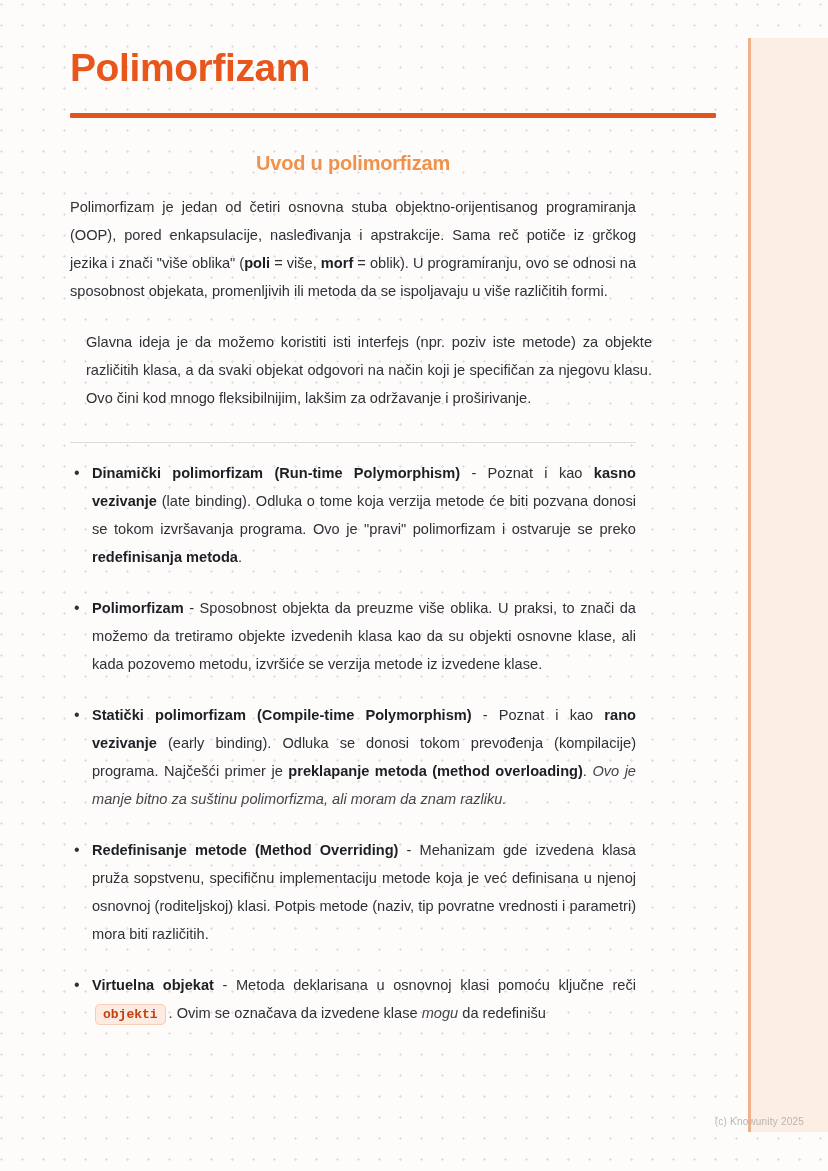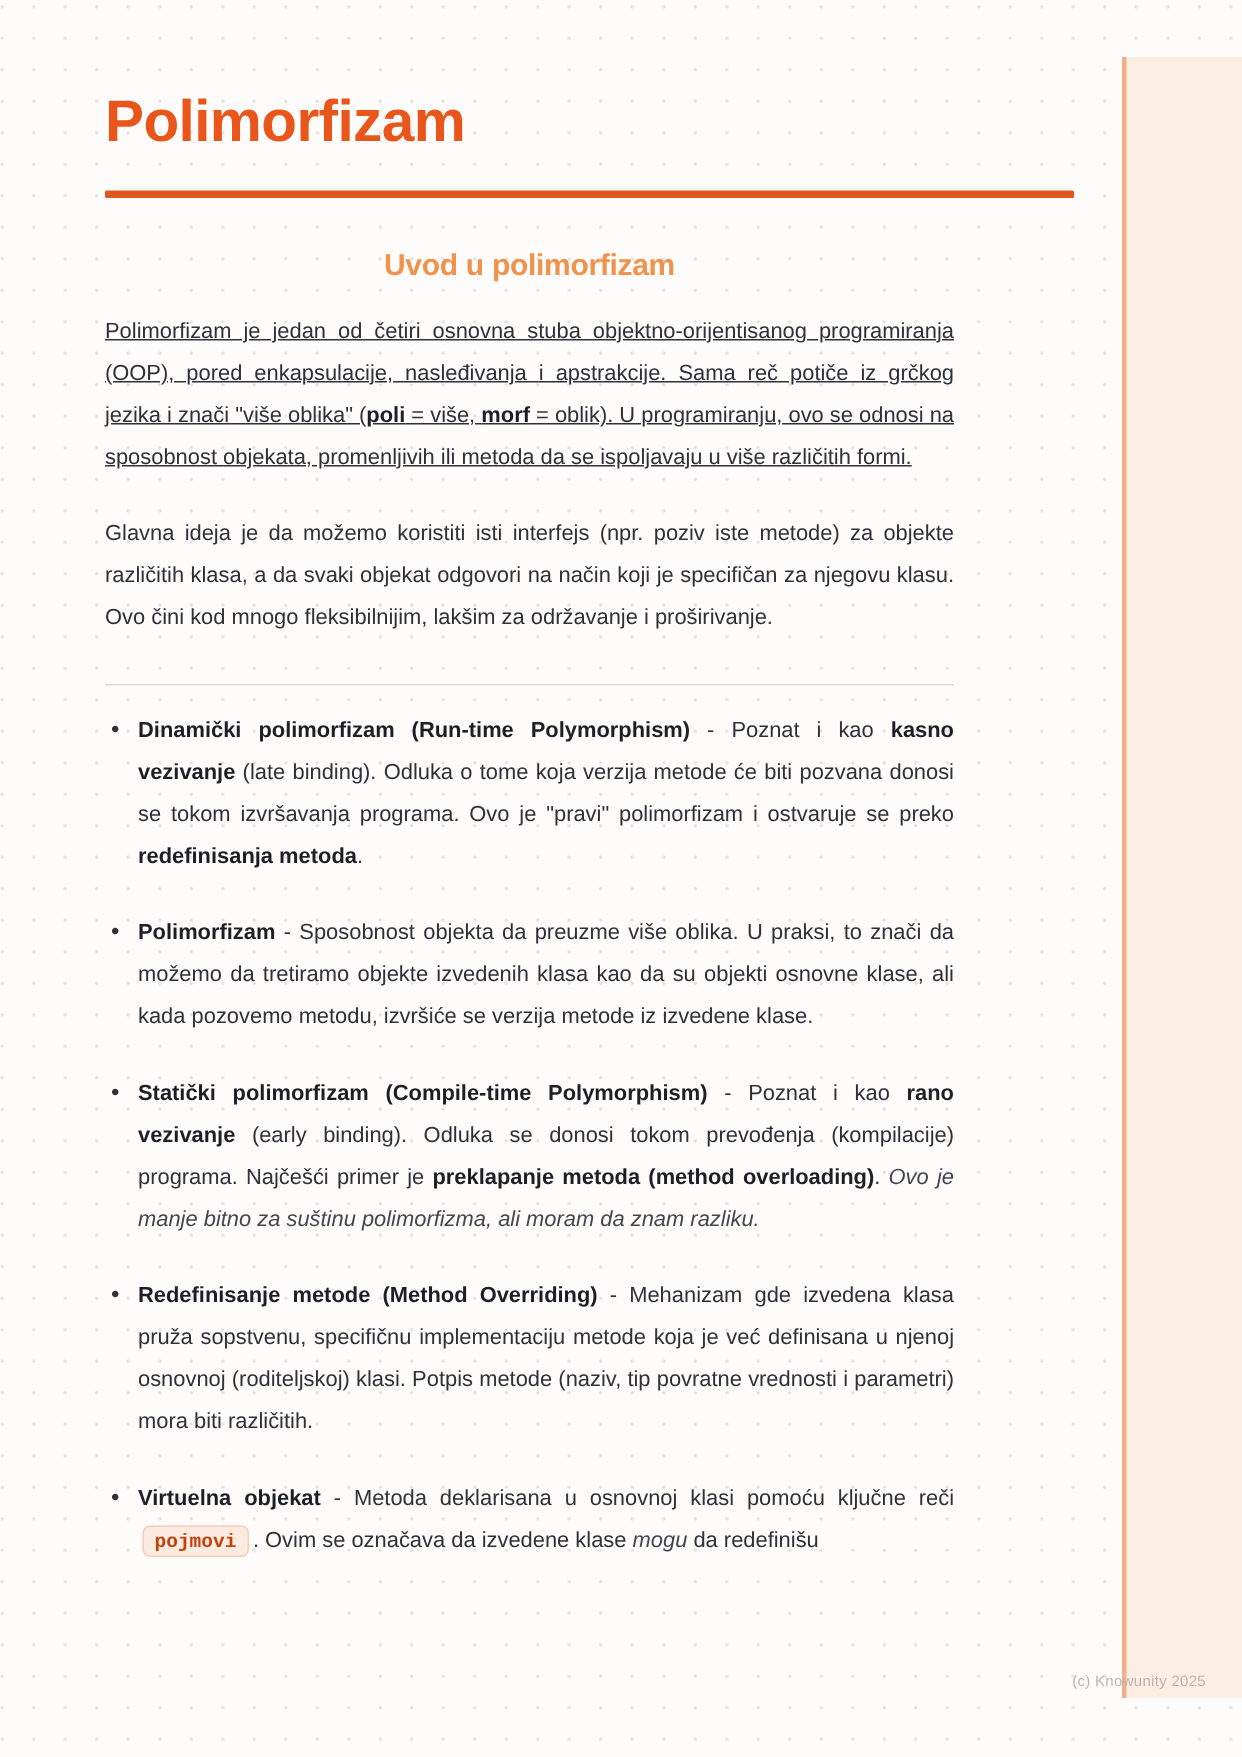--- a/index.html
+++ b/index.html
@@ -31,21 +31,21 @@
     width: 80px;
     height: 1094px;
     background: #fdeee4;
     border-left: 3px solid #f0b089;
     box-sizing: border-box;
     z-index: 0;
   }
   #content {
     position: relative;
     z-index: 2;
-    padding: 62px 0 0 70px;
+    padding: 48px 0 0 70px;
     width: 566px;
     box-sizing: content-box;
   }
   #doc-title {
     font-size: 39px;
     font-weight: bold;
     color: #e8561b;
     letter-spacing: -0.4px;
     line-height: 1.05;
     margin: 0;
@@ -68,22 +68,22 @@
   #heading-key   { margin-top: 30px; }
 
   .body-para {
     font-size: 14.6px;
     line-height: 28px;
     color: #2f3136;
     text-align: justify;
     width: 566px;
     margin: 0;
   }
-  #para-intro-1 { margin-top: 18px; text-decoration: underline; }
-  #para-intro-2 { margin-top: 23px; }
+  #para-intro-1 { margin-top: 18px; }
+  #para-intro-2 { margin-top: 23px; margin-left: 16px; }
 
   #divider {
     margin-top: 30px;
     width: 566px;
     height: 1px;
     background: #dddbd9;
   }
 
   ul#key-terms {
     list-style: none;
@@ -168,21 +168,21 @@
 
       <li>
         <span class="term">Statički polimorfizam (Compile-time Polymorphism)</span><span> - </span><span>Poznat i kao </span><span class="em-bold">rano vezivanje</span><span> (early binding). Odluka se donosi tokom prevođenja (kompilacije) programa. Najčešći primer je </span><span class="em-bold">preklapanje metoda (method overloading)</span><span>. </span><span class="em-italic">Ovo je manje bitno za suštinu polimorfizma, ali moram da znam razliku.</span>
       </li>
 
       <li>
         <span class="term">Redefinisanje metode (Method Overriding)</span><span> - </span><span>Mehanizam gde izvedena klasa pruža sopstvenu, specifičnu implementaciju metode koja je već definisana u njenoj osnovnoj (roditeljskoj) klasi. Potpis metode (naziv, tip povratne vrednosti i parametri) mora biti različitih.</span>
       </li>
 
       <li>
-        <span class="term">Virtuelna objekat</span><span> - </span><span>Metoda deklarisana u osnovnoj klasi pomoću ključne reči </span><span class="code-chip">pojmovi</span><span>. Ovim se označava da izvedene klase </span><span class="em-italic">mogu</span><span> da redefinišu</span>
+        <span class="term">Virtuelna objekat</span><span> - </span><span>Metoda deklarisana u osnovnoj klasi pomoću ključne reči </span><span class="code-chip">objekti</span><span>. Ovim se označava da izvedene klase </span><span class="em-italic">mogu</span><span> da redefinišu</span>
       </li>
 
     </ul>
   </div>
 
   <div id="footer-credit">(c) Knowunity 2025</div>
 
 </div>
 
 </body></html>

